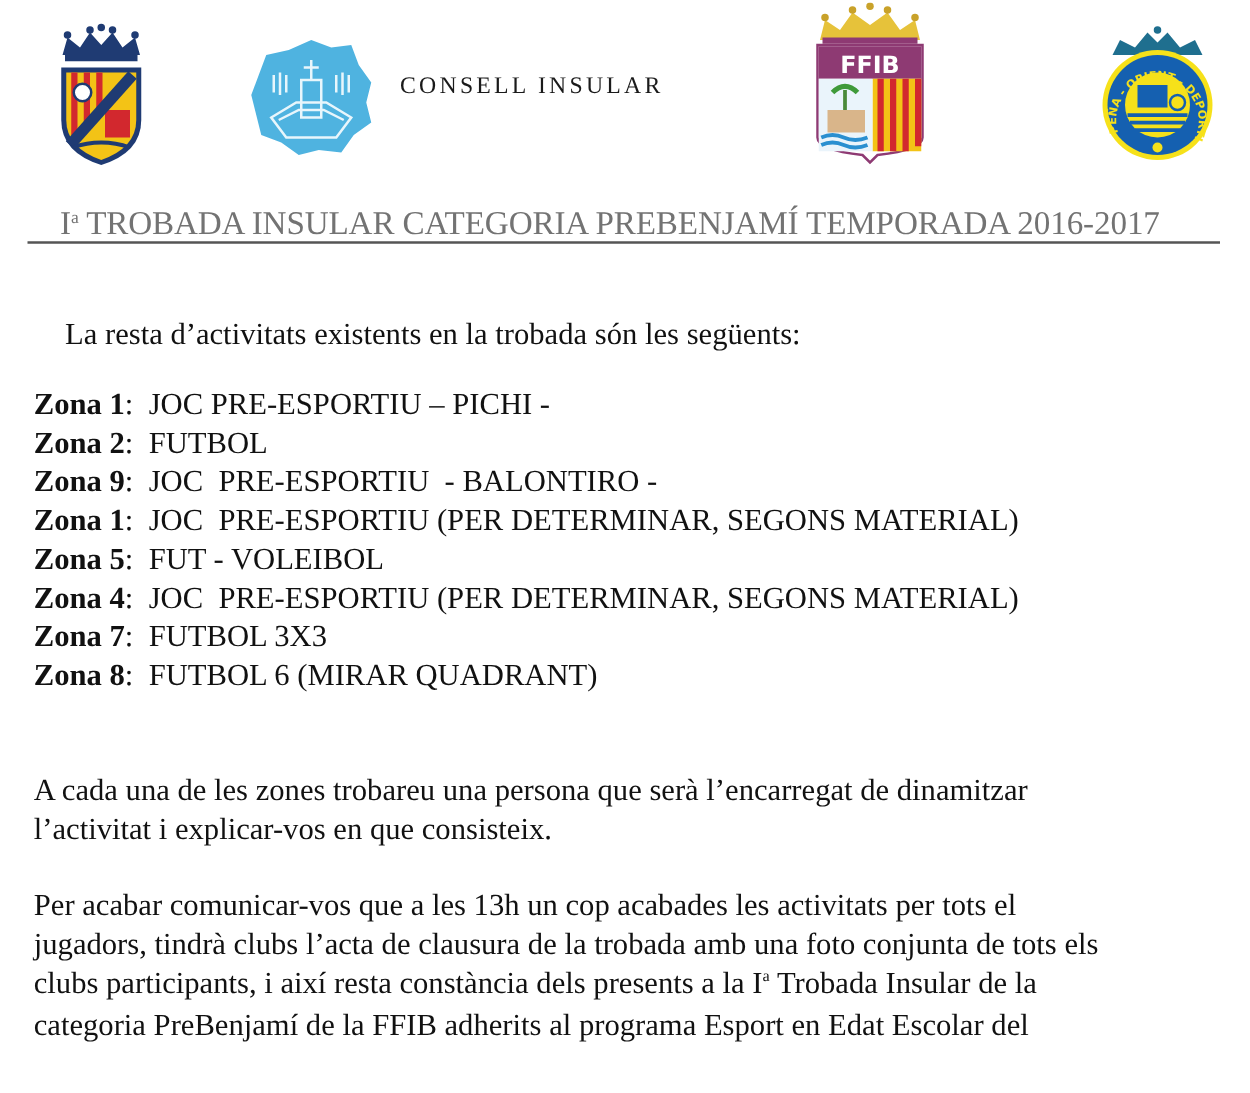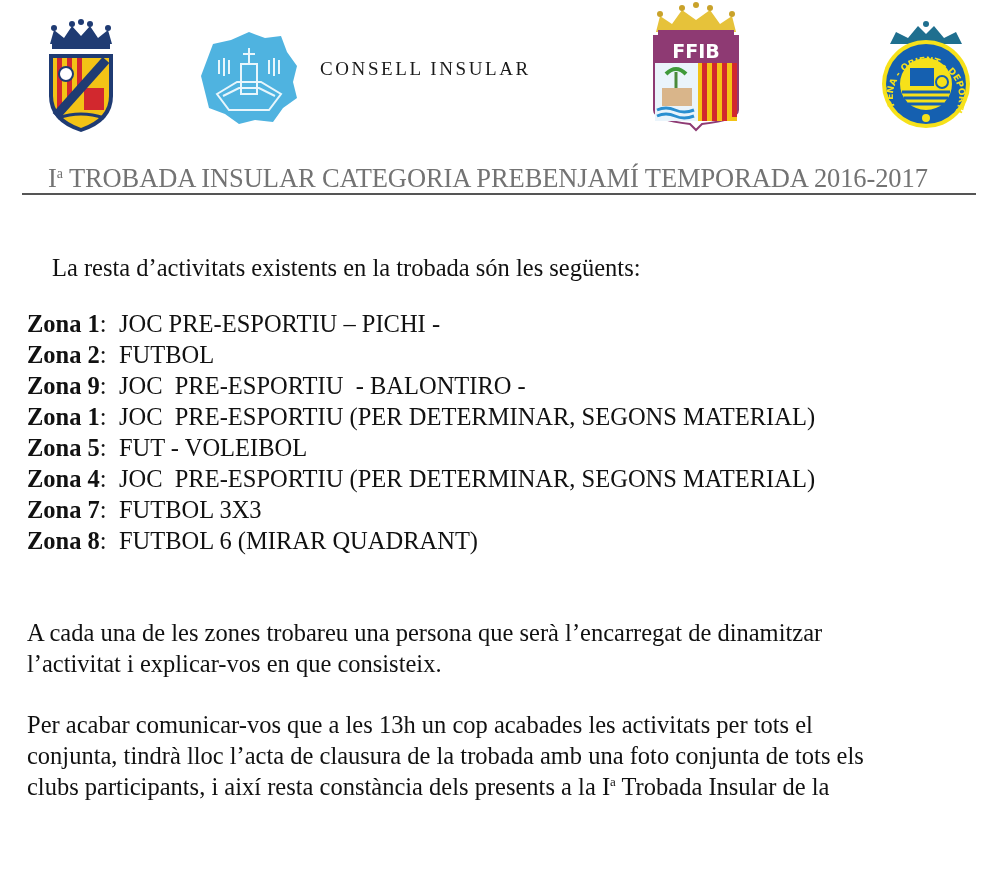--- a/index.html
+++ b/index.html
@@ -142,15 +142,16 @@
   <div class="zone-row"><span class="zone-label">Zona 8</span><span style="white-space:pre">:  </span><span style="white-space:pre">FUTBOL 6 (MIRAR QUADRANT)</span></div>
 </div>
 
 <div class="text" id="para1">
   <span class="line">A cada una de les zones trobareu una persona que serà l’encarregat de dinamitzar</span>
   <span class="line">l’activitat i explicar-vos en que consisteix.</span>
 </div>
 
 <div class="text" id="para2">
   <span class="line">Per acabar comunicar-vos que a les 13h un cop acabades les activitats per tots el</span>
-  <span class="line">conjunta, tindrà lloc l’acta de clausura de la trobada amb una foto conjunta de tots els</span>
+  <span class="line">jugadors, tindrà clubs l’acta de clausura de la trobada amb una foto conjunta de tots els</span>
   <span class="line"><span>clubs participants, i així resta constància dels presents a la I</span><span class="sup-a">a</span><span> Trobada Insular de la</span></span>
+  <span class="line">categoria PreBenjamí de la FFIB adherits al programa Esport en Edat Escolar del</span>
 </div>
 
 </body></html>

